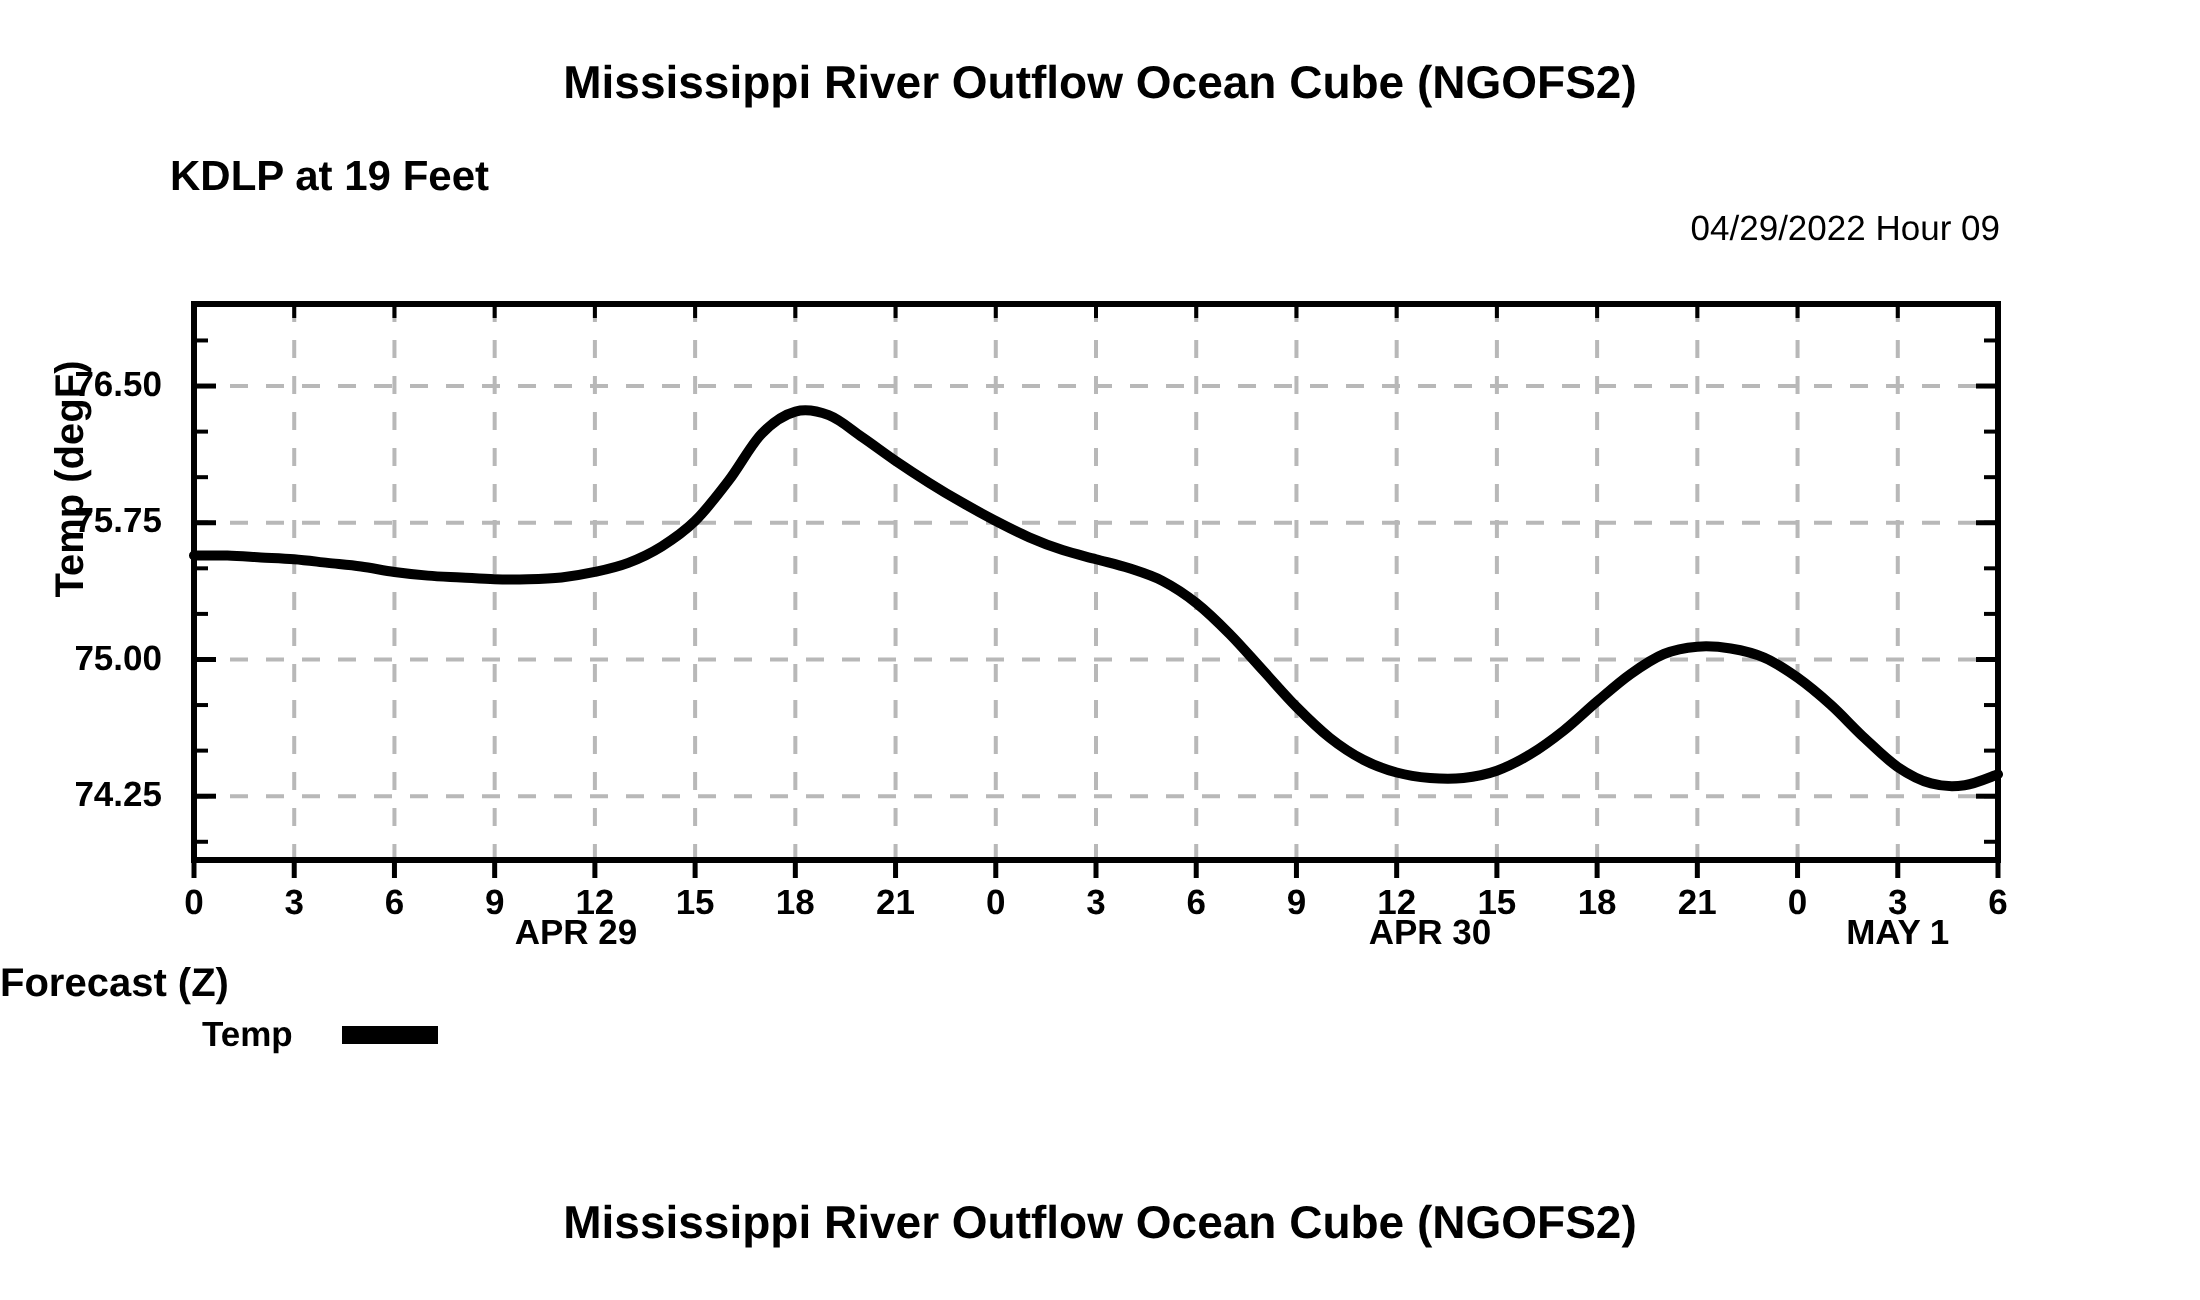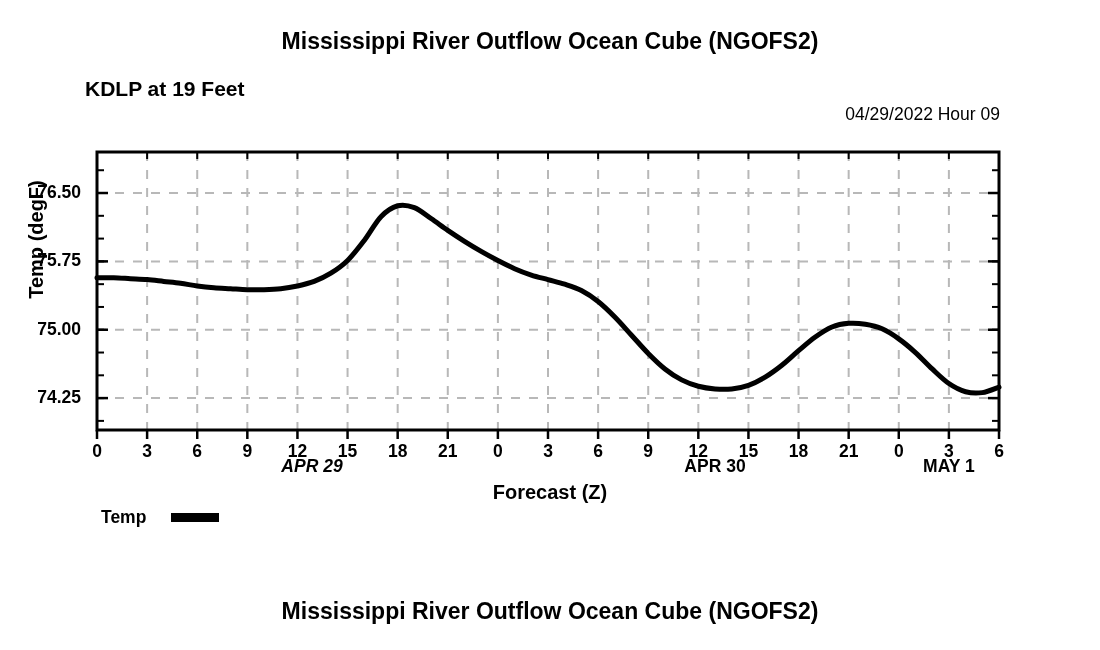--- a/index.html
+++ b/index.html
@@ -103,21 +103,20 @@
     font-weight: bold;
     transform: rotate(-90deg);
     transform-origin: center center;
     white-space: nowrap;
   }
   .xlabel {
     position: absolute;
     left: 0;
     top: 481px;
     width: 1100px;
-    text-align: center;
     font-size: 20px;
     font-weight: bold;
   }
 
   .ytick-label {
     position: absolute;
     width: 80px;
     text-align: right;
     font-size: 17.5px;
     font-weight: bold;
@@ -288,21 +287,21 @@
         <div class="xtick-label" style="left: 628.222px; top: 441px;">9</div>
         <div class="xtick-label" style="left: 678.333px; top: 441px;">12</div>
         <div class="xtick-label" style="left: 728.444px; top: 441px;">15</div>
         <div class="xtick-label" style="left: 778.556px; top: 441px;">18</div>
         <div class="xtick-label" style="left: 828.667px; top: 441px;">21</div>
         <div class="xtick-label" style="left: 878.778px; top: 441px;">0</div>
         <div class="xtick-label" style="left: 928.889px; top: 441px;">3</div>
         <div class="xtick-label" style="left: 979px; top: 441px;">6</div>
       </div>
     <div id="day-labels">
-        <div class="day-label" style="left: 252px; font-style: italic;">APR 29</div>
+        <div class="day-label" style="left: 228px;">APR 29</div>
         <div class="day-label" style="left: 655px;">APR 30</div>
         <div class="day-label" style="left: 888.889px;">MAY 1</div>
       </div>
 
     <div class="ylabel">Temp (degF)</div>
     <div class="xlabel">Forecast (Z)</div>
   </div>
 
   <div class="legend">
     <span class="legend-text">Temp</span>

